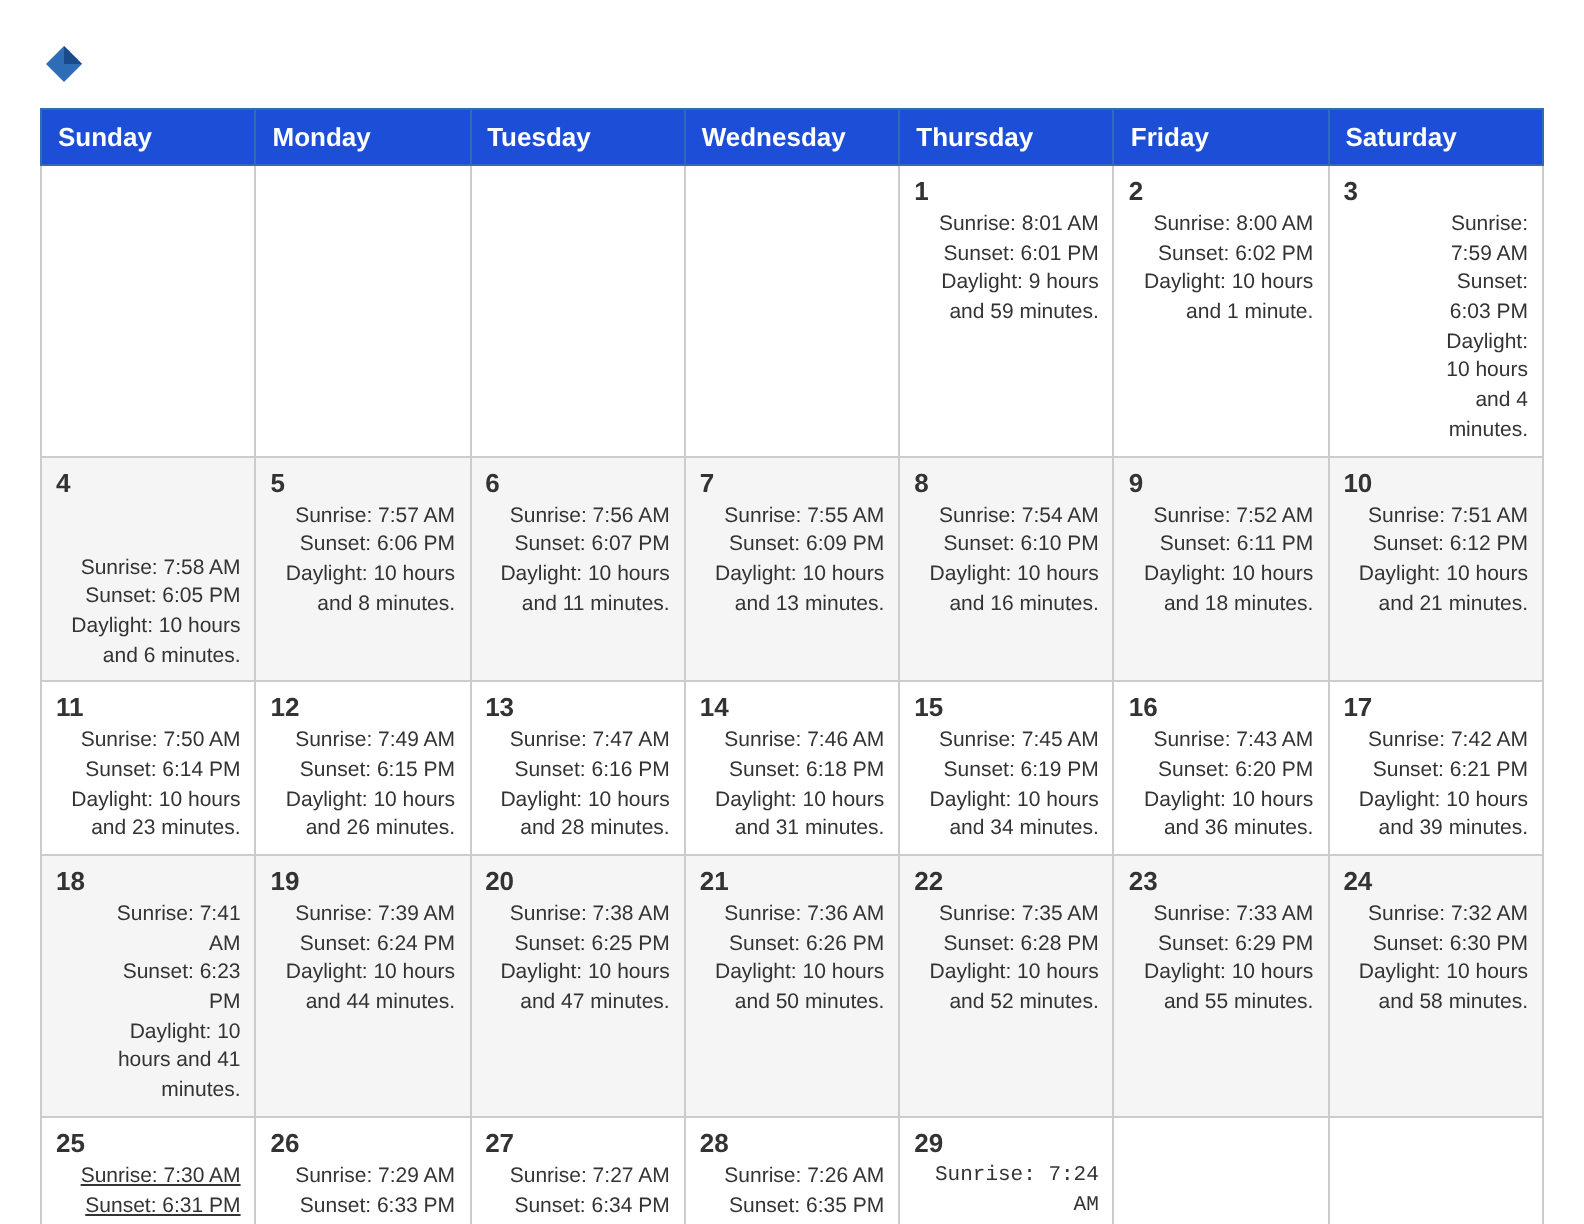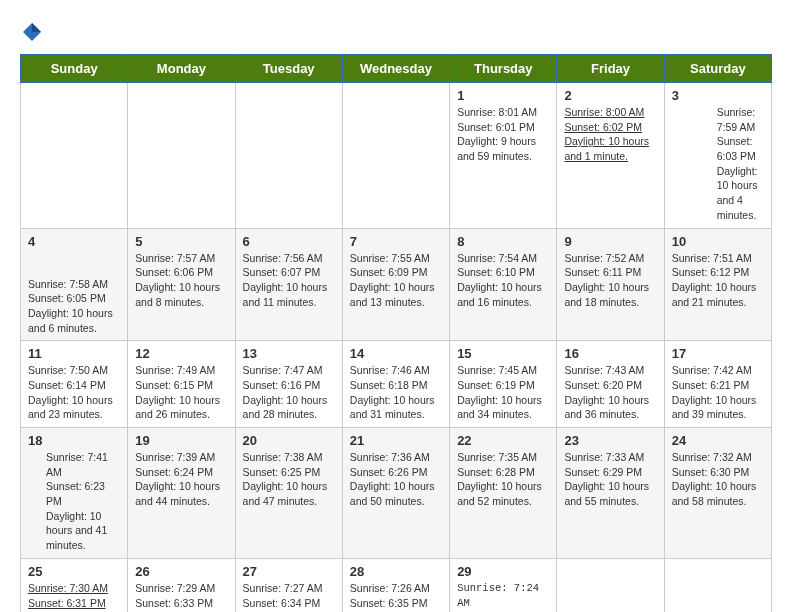--- a/index.html
+++ b/index.html
@@ -51,26 +51,26 @@
     .subtitle {
       font-size: 15px;
       color: #333;
     }
     .calendar {
       width: 100%;
       border-collapse: collapse;
       border: 1px solid #ccc;
     }
     .calendar th {
-      background-color: #4d7c0f;
+      background-color: #1d4ed8;
       color: #fff;
       font-size: 13px;
       font-weight: bold;
       padding: 6px 8px;
-      text-align: center;
+      text-align: left;
       border: 1px solid #2d6db5;
     }
     .calendar td {
       vertical-align: top;
       padding: 5px 7px;
       border: 1px solid #ccc;
       width: 107px;
       min-height: 80px;
       font-size: 11px;
       color: #333;
@@ -83,20 +83,21 @@
       font-size: 13px;
       font-weight: bold;
       color: #333;
       display: block;
       margin-bottom: 2px;
     }
     .day-info {
       font-size: 10.5px;
       color: #333;
       line-height: 1.4;
+      text-align: right;
     }
     .empty-cell {
       background: #fff;
     }
     tr:nth-child(even) .empty-cell {
       background: #f5f5f5;
     }
   </style>
 </head>
 <body>
@@ -137,21 +138,21 @@
         <td class="empty-cell"></td>
         <td class="empty-cell"></td>
         <td>
           <span class="day-number">1</span>
           <div class="day-info" style="white-space: pre-line;">Sunrise: 8:01 AM
 Sunset: 6:01 PM
 Daylight: 9 hours and 59 minutes.</div>
         </td>
         <td>
           <span class="day-number">2</span>
-          <div class="day-info" style="white-space: pre-line; text-decoration: underline;">Sunrise: 8:00 AM
+          <div class="day-info" style="white-space: pre-line;">Sunrise: 8:00 AM
 Sunset: 6:02 PM
 Daylight: 10 hours and 1 minute.</div>
         </td>
         <td>
           <span class="day-number">3</span>
           <div class="day-info" style="white-space: pre-line; margin-left: 45px;">Sunrise: 7:59 AM
 Sunset: 6:03 PM
 Daylight: 10 hours and 4 minutes.</div>
         </td>
       </tr>

